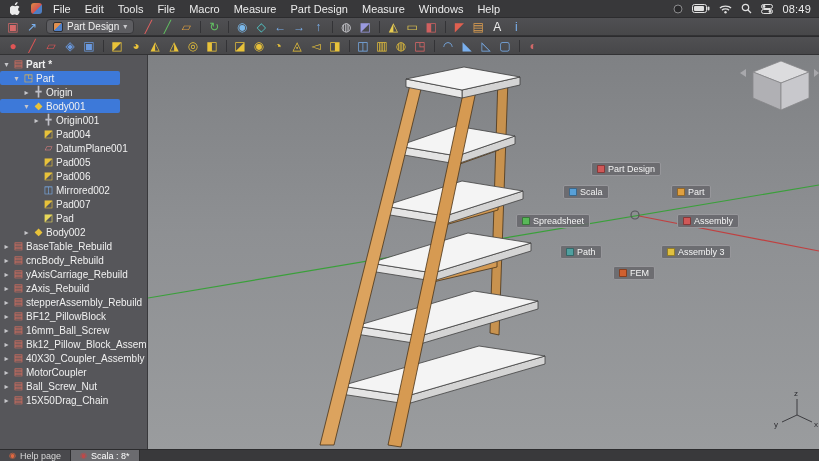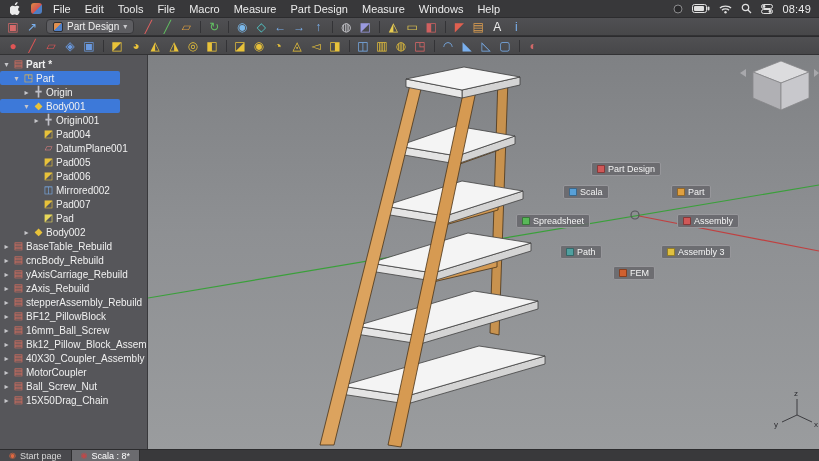--- a/index.html
+++ b/index.html
@@ -642,21 +642,21 @@
             <span>FEM</span>
           </div>
         </div>
     </section>
   </div>
 
   <footer class="tabbar">
 
       <div class="ftab">
         <span class="fticon" style="color: rgb(224, 104, 64);">◉</span>
-        <span>Start page</span>
+        <span>Help page</span>
       </div>
 
       <div class="ftab active">
         <span class="fticon" style="color: rgb(192, 72, 72);">◉</span>
         <span>Scala : 8*</span>
       </div>
     </footer>
 
 </div>
 

